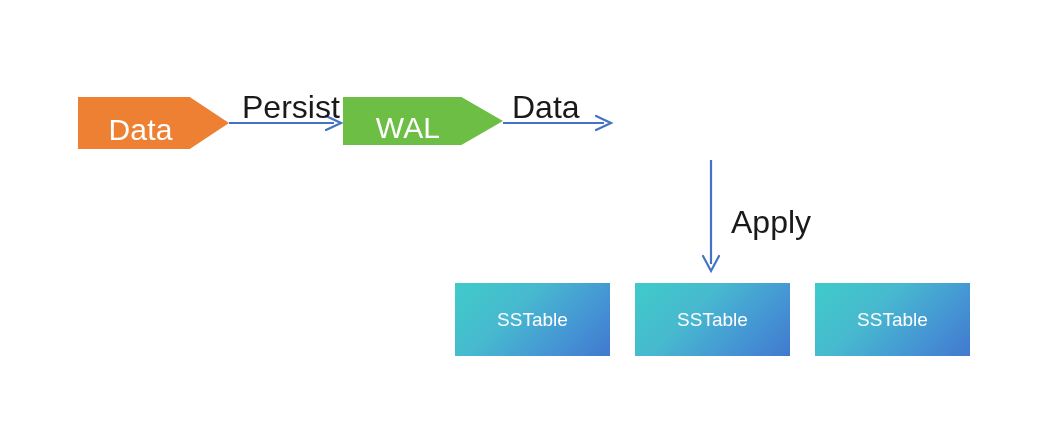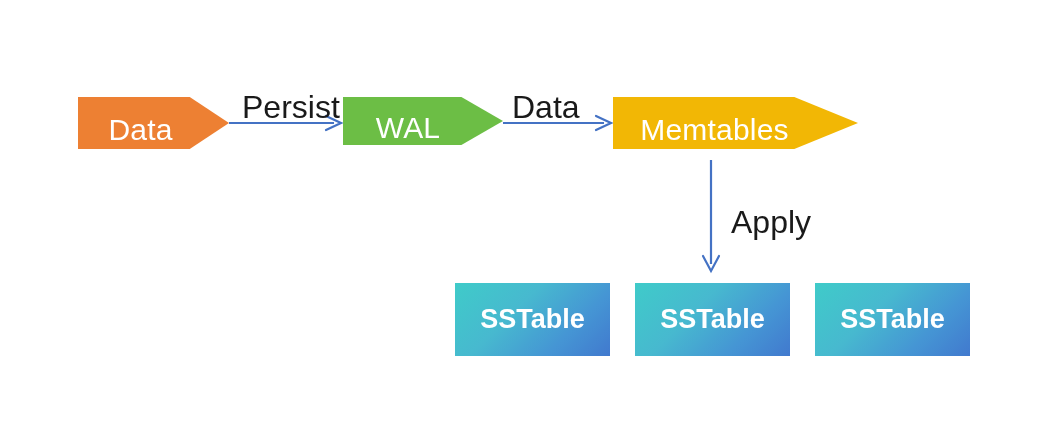--- a/index.html
+++ b/index.html
@@ -79,22 +79,22 @@
   
   .sstable-box {
     position: absolute;
     top: 283px;
     width: 155px;
     height: 73px;
     display: flex;
     align-items: center;
     justify-content: center;
     color: #ffffff;
-    font-size: 27px;
-    font-weight: 700;
+    font-size: 19px;
+    font-weight: 400;
     line-height: 1;
     white-space: nowrap;
     background: linear-gradient(135deg, #3fcbc9 0%, #47b9cf 38%, #4595d4 72%, #4179ce 100%);
   }
   #sstable-1 { left: 455px; }
   #sstable-2 { left: 635px; }
   #sstable-3 { left: 815px; }
 
   
   .edge-label {
@@ -143,23 +143,20 @@
   </svg>
 
   <div class="chevron point-right" id="node-data">
     <span class="chevron-label">Data</span>
   </div>
 
   <div class="chevron point-right" id="node-wal">
     <span class="chevron-label">WAL</span>
   </div>
 
-  <div class="chevron point-right" id="node-memtables">
-    <span class="chevron-label">Memtables</span>
-  </div>
 
   <div class="edge-label" id="label-persist">Persist</div>
 
   <div class="edge-label" id="label-apply">Data</div>
 
   <div class="edge-label" id="label-flush">Apply</div>
 
   <div class="sstable-box" id="sstable-1">
     <span>SSTable</span>
   </div>

